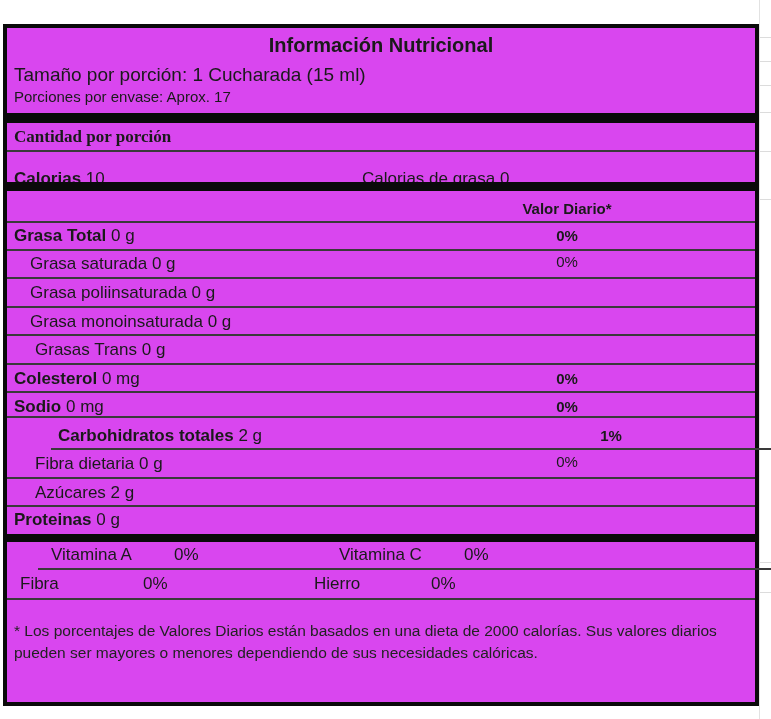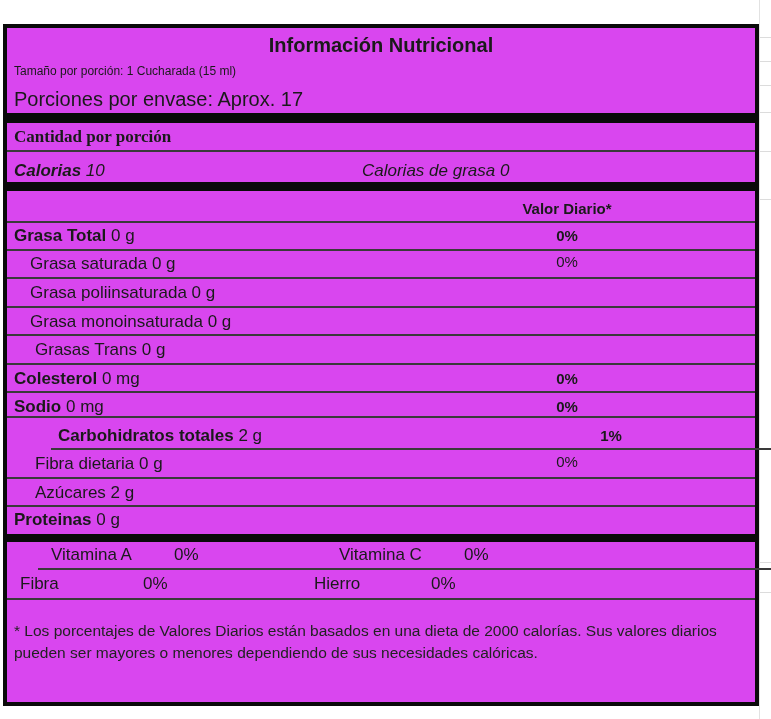--- a/index.html
+++ b/index.html
@@ -28,29 +28,29 @@
 <div class="gridline-h" style="top:85px"></div>
 <div class="gridline-h" style="top:112px"></div>
 <div class="gridline-h" style="top:151px"></div>
 <div class="gridline-h" style="top:199px"></div>
 <div class="gridline-h" style="top:562px"></div>
 <div class="gridline-h" style="top:592px"></div>
 
 <div class="label">
 
   <div class="txt title" style="top:6px;">Información Nutricional</div>
-  <div class="txt" style="left:7px; top:36px; font-size:12px;">Tamaño por porción: 1 Cucharada (15 ml)</div>
-  <div class="txt" style="left:7px; top:60px; font-size:20px;">Porciones por envase: Aprox. 17</div>
+  <div class="txt" style="left:7px; top:36px; font-size:19px;">Tamaño por porción: 1 Cucharada (15 ml)</div>
+  <div class="txt" style="left:7px; top:60px; font-size:15px;">Porciones por envase: Aprox. 17</div>
 
   <div class="bar" style="top:85px; height:10px;"></div>
 
   <div class="row" style="top:95px; height:29px;">
     <span class="txt b" style="left:7px; top:1px;font-family:Liberation Serif, serif;">Cantidad por porción</span>
   </div>
-  <div class="row noborder" style="top:128px; height:30px;font-style:italic;">
+  <div class="row noborder" style="top:136px; height:30px;">
     <span class="txt" style="left:7px; top:2px;">
       <span class="b">Calorias</span>
       <span>10</span>
     </span>
     <span class="txt" style="left:355px; top:2px;">Calorias de grasa 0</span>
   </div>
 
   <div class="bar" style="top:154px; height:9px;"></div>
 
   <div class="row" style="top:163px; height:32px;">

